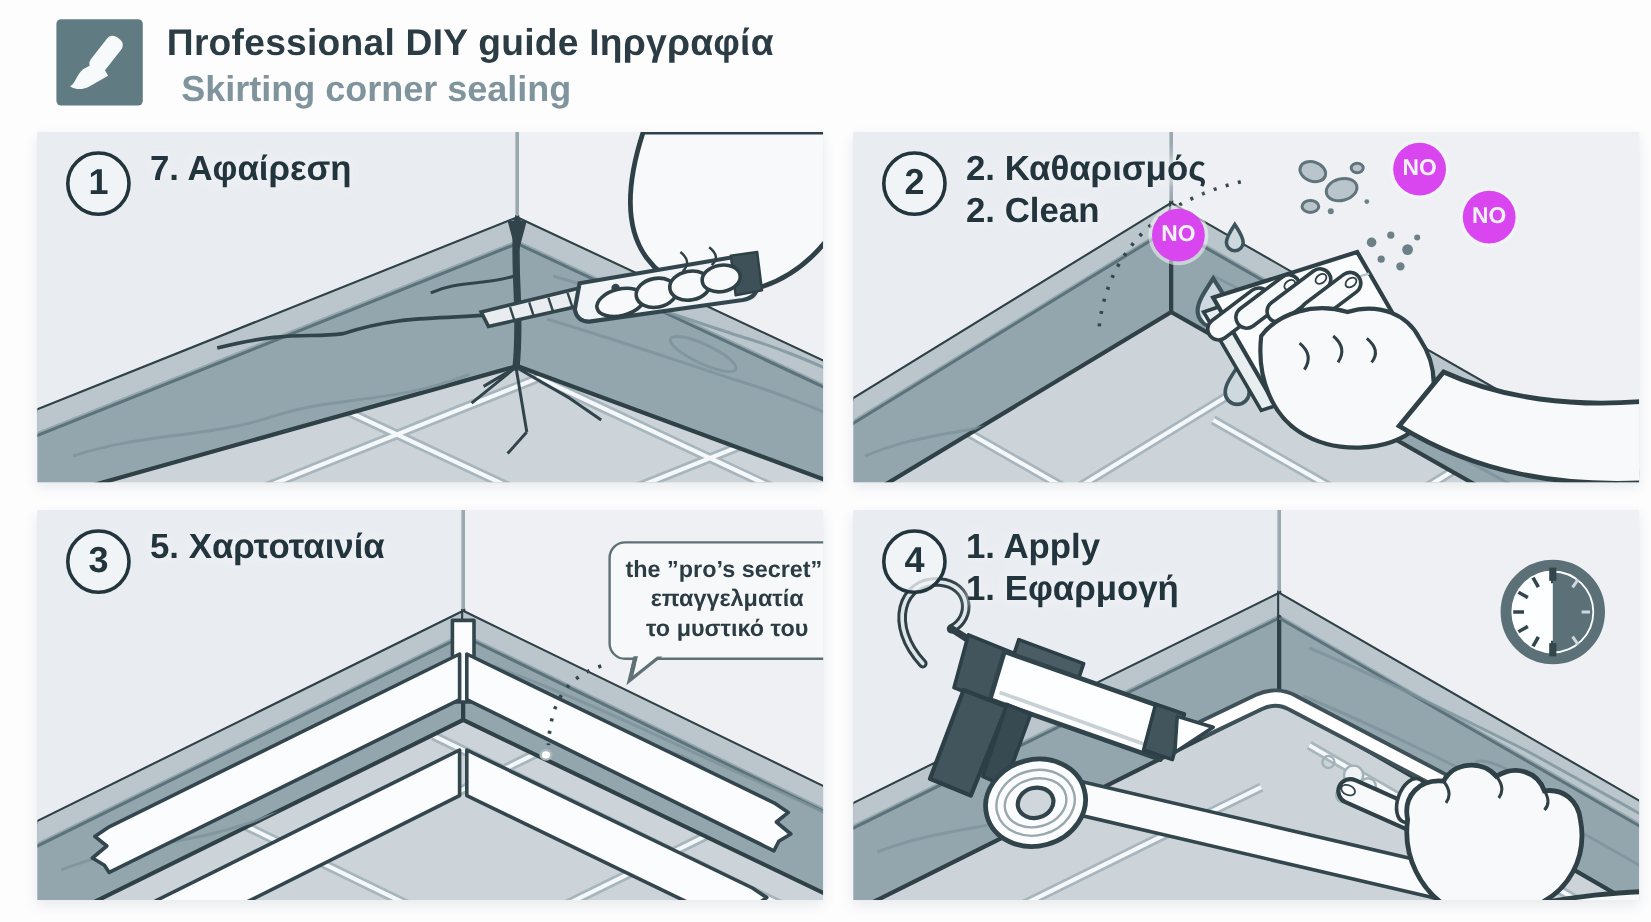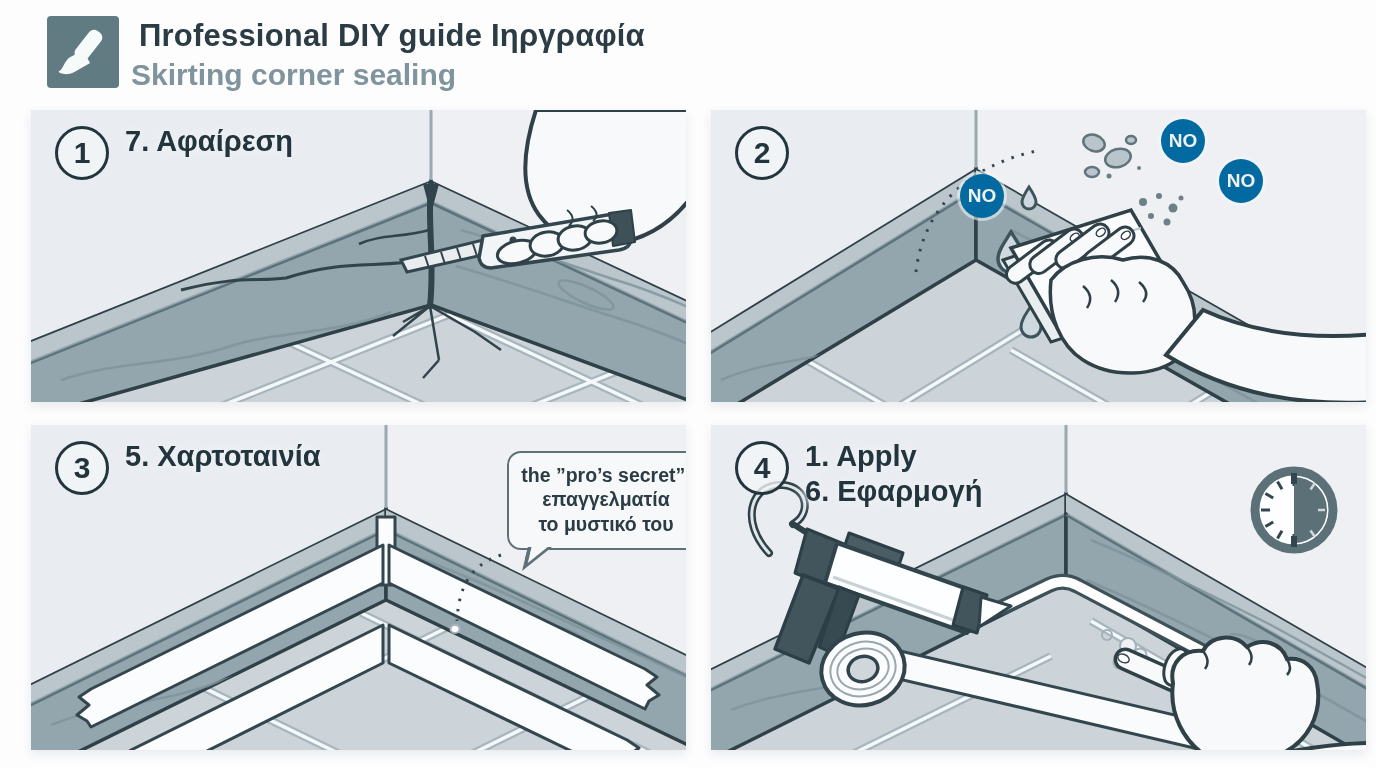--- a/index.html
+++ b/index.html
@@ -2,37 +2,37 @@
 <html><head>
 <meta charset="utf-8">
 <style>
   html,body{margin:0;padding:0;background:#fdfdfe;width:1376px;height:768px;overflow:hidden;
     font-family:"Liberation Sans","DejaVu Sans",sans-serif;}
   .stage{position:relative;width:1376px;height:768px;margin-left:11px;}
 
   
   .hdr-icon{position:absolute;left:36px;top:16px;width:72px;height:72px;background:#607b81;border-radius:4px;}
   .hdr-title{position:absolute;left:128px;top:18px;font-size:31px;font-weight:bold;color:#2b3c44;letter-spacing:.2px;}
-  .hdr-sub{position:absolute;left:120px;top:58px;font-size:30px;font-weight:bold;color:#7f949c;}
+  .hdr-sub{position:absolute;left:140px;top:58px;font-size:30px;font-weight:bold;color:#7f949c;}
 
   
   .panel{position:absolute;background:#e9ecf1;overflow:hidden;box-shadow:0 4px 10px rgba(40,60,70,.10);}
   #panel1{left:20px;top:110px;width:655px;height:292px;}
   #panel2{left:700px;top:110px;width:655px;height:292px;}
   #panel3{left:20px;top:425px;width:655px;height:325px;}
   #panel4{left:700px;top:425px;width:655px;height:325px;}
   .panel svg.scene{position:absolute;left:0;top:0;width:100%;height:100%;}
 
   .step-head{position:absolute;left:24px;top:14px;display:flex;gap:16px;z-index:6;align-items:flex-start;}
   .step-num{width:48px;height:48px;border:3.5px solid #22343c;border-radius:50%;background:rgba(243,246,248,.78);
     color:#22343c;font-size:30px;font-weight:bold;display:flex;align-items:center;justify-content:center;margin-top:2px;}
   .step-titles{font-size:29px;font-weight:bold;color:#22343c;line-height:1.2;
     text-shadow:0 0 6px #eef1f5,0 0 12px #eef1f5,0 0 18px #eef1f5;}
 
-  .no-badge{position:absolute;width:44px;height:44px;border-radius:50%;background:#0369a1;color:#eef2f4;
+  .no-badge{position:absolute;width:44px;height:44px;border-radius:50%;background:#d946ef;color:#eef2f4;
     font-size:19px;font-weight:bold;display:flex;align-items:center;justify-content:center;z-index:5;
     box-shadow:0 0 0 3px rgba(244,247,248,.55);}
   #no1{left:249px;top:64px;}  #no2{left:450px;top:9px;}  #no3{left:508px;top:49px;}
 
   .bubble{position:absolute;left:476px;top:26px;width:178px;z-index:6;background:#f6f8fa;border:2.5px solid #5f7077;
     border-radius:14px;padding:10px 8px 12px 8px;text-align:center;font-size:19.5px;font-weight:bold;color:#2b3c44;line-height:1.25;}
   .bubble:before{content:"";position:absolute;left:16px;bottom:-23px;border:12px solid transparent;
     border-top-color:#5f7077;border-left-color:#5f7077;transform:skewX(-14deg);}
   .bubble:after{content:"";position:absolute;left:21px;bottom:-15px;border:9px solid transparent;
     border-top-color:#f6f8fa;border-left-color:#f6f8fa;transform:skewX(-14deg);}
@@ -216,20 +216,24 @@
               <ellipse cx="4" cy="0" rx="5" ry="3.5" fill="#fff" stroke-width="1.5"></ellipse>
             </g>
         </g>
         <path d="M340 170 C355 150 385 142 412 150 C438 142 462 152 472 172 C488 196 488 225 470 246 C445 268 400 268 372 250 C350 236 336 206 340 170 Z" fill="#f7f9fa" stroke="#2f4047" stroke-width="3.5"></path>
         <path d="M455 245 C520 285 590 296 664 292 L664 224 C600 230 540 222 492 200 Z" fill="#f7f9fa" stroke="#2f4047" stroke-width="4"></path>
         <path d="M372 176 q12 10 4 22 M400 170 q12 10 4 22 M428 172 q12 10 4 20" stroke="#2f4047" stroke-width="2.5" fill="none"></path>
       </g>
     </svg>
     <div class="step-head">
       <div class="step-num">2</div>
+      <div class="step-titles">
+        <div>2. Καθαρισμός</div>
+        <div>2. Clean</div>
+      </div>
     </div>
     <div class="no-badge" id="no1">NO</div>
     <div class="no-badge" id="no2">NO</div>
     <div class="no-badge" id="no3">NO</div>
   </div>
 
   <div class="panel" id="panel3">
     <svg class="scene" viewBox="0 0 655 325">
       <defs>
         <clipPath id="f3">
@@ -373,21 +377,21 @@
         <ellipse cx="465" cy="242" rx="11" ry="19" transform="rotate(20 465 242)" fill="#f7f9fa" stroke="#2f4047" stroke-width="3"></ellipse>
         <path d="M462 258 C458 238 472 224 492 226 C500 210 524 208 536 222 C552 212 570 218 576 234 C592 232 604 242 606 258 C612 290 596 318 568 330 L500 334 C472 318 458 288 462 258 Z" fill="#f7f9fa" stroke="#2f4047" stroke-width="4"></path>
         <path d="M492 226 q8 10 2 18 M536 222 q8 10 2 18 M576 234 q6 10 0 16" stroke="#2f4047" stroke-width="2.5" fill="none"></path>
         <path d="M560 330 C600 322 640 318 664 318 L664 340 L540 340 Z" fill="#f7f9fa" stroke="#2f4047" stroke-width="4"></path>
       </g>
     </svg>
     <div class="step-head">
       <div class="step-num">4</div>
       <div class="step-titles">
         <div>1. Apply</div>
-        <div>6. Εφαρμογή</div>
+        <div>1. Εφαρμογή</div>
       </div>
     </div>
     <svg class="timer" viewBox="0 0 96 96">
       <circle cx="48" cy="48" r="39" fill="#fdfeff" stroke="#5b7177" stroke-width="9"></circle>
       <g stroke="#33464e" stroke-width="3">
         <line x1="48" y1="15" x2="48" y2="24"></line>
           <line x1="48" y1="72" x2="48" y2="81"></line>
         <line x1="19.4" y1="31.5" x2="27.2" y2="36"></line>
           <line x1="19.4" y1="64.5" x2="27.2" y2="60"></line>
         <line x1="31.5" y1="19.4" x2="36" y2="27.2"></line>

